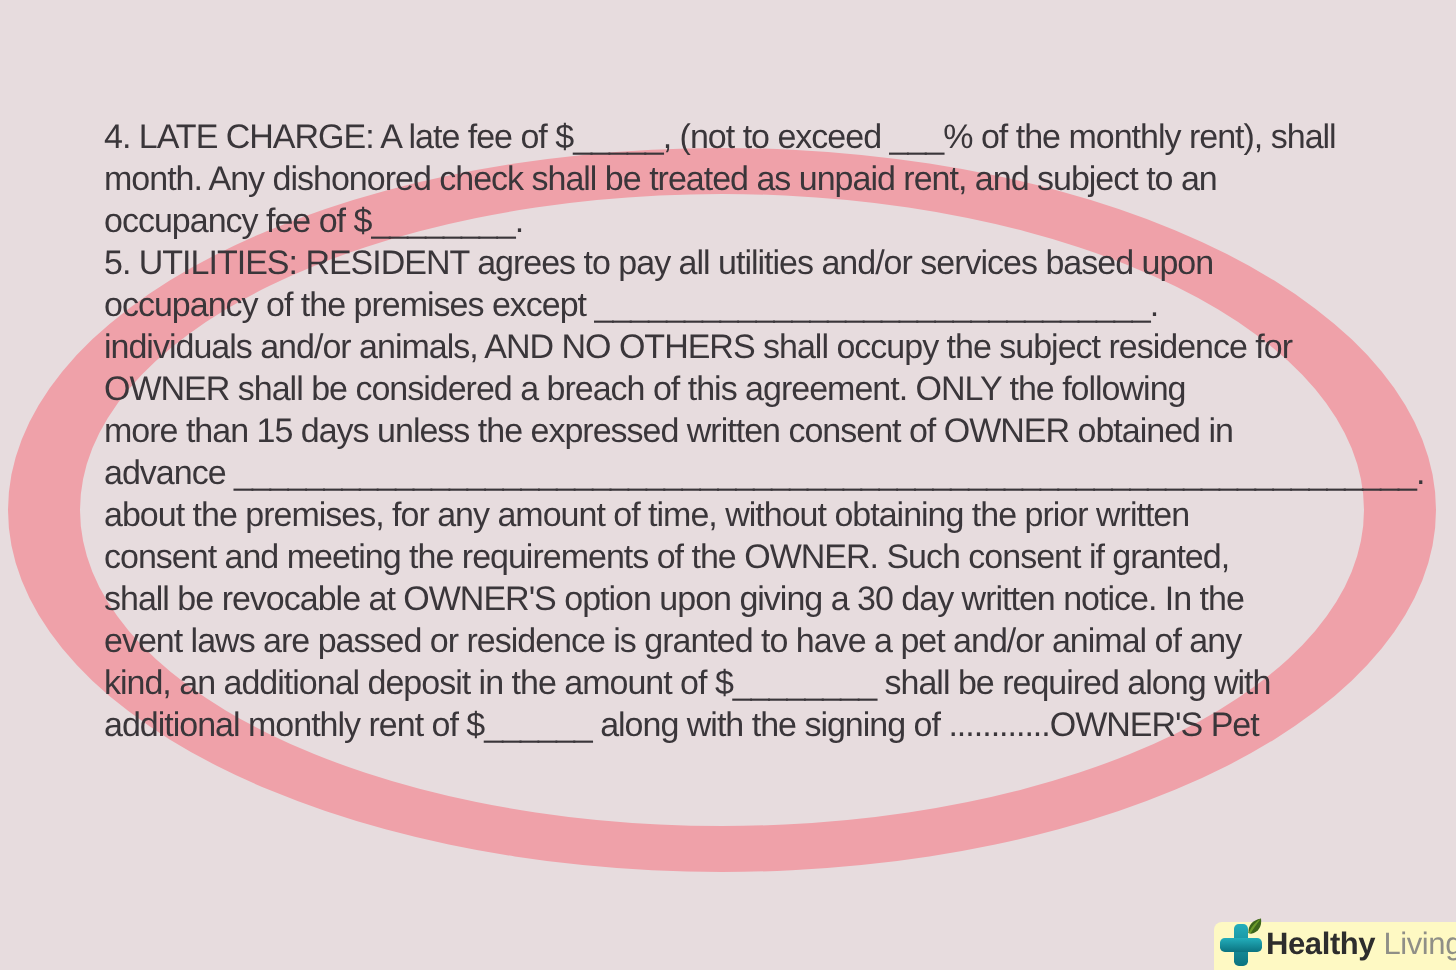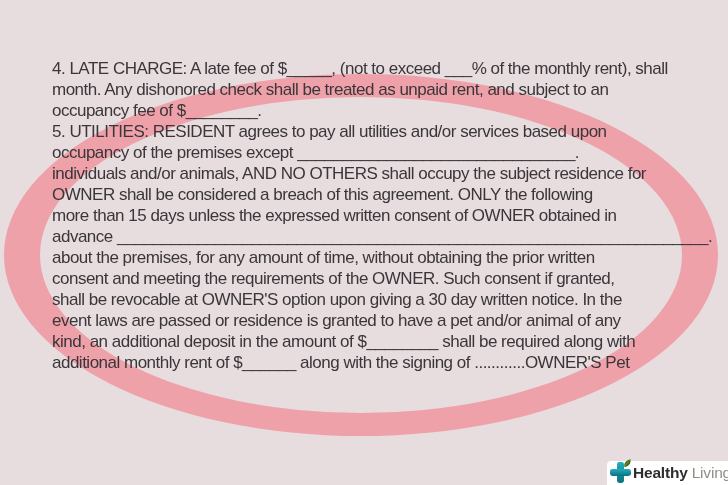--- a/index.html
+++ b/index.html
@@ -33,21 +33,21 @@
     font-size: 17px;
     line-height: 21px;
     letter-spacing: -0.5px;
   }
   .doc .line { white-space: pre; height: 21px; }
 
   
   .wm-strip {
     position: absolute;
     left: 607px; top: 461px; right: 0; bottom: 0;
-    background: #ffffff;
+    background: #fef9c3;
     border-top-left-radius: 4px;
     z-index: 3;
     display: flex;
     align-items: center;
   }
   .wm-icon {
     width: 23px; height: 27px;
     margin-left: 2px; margin-top: -7px;
     flex: 0 0 auto;
   }

